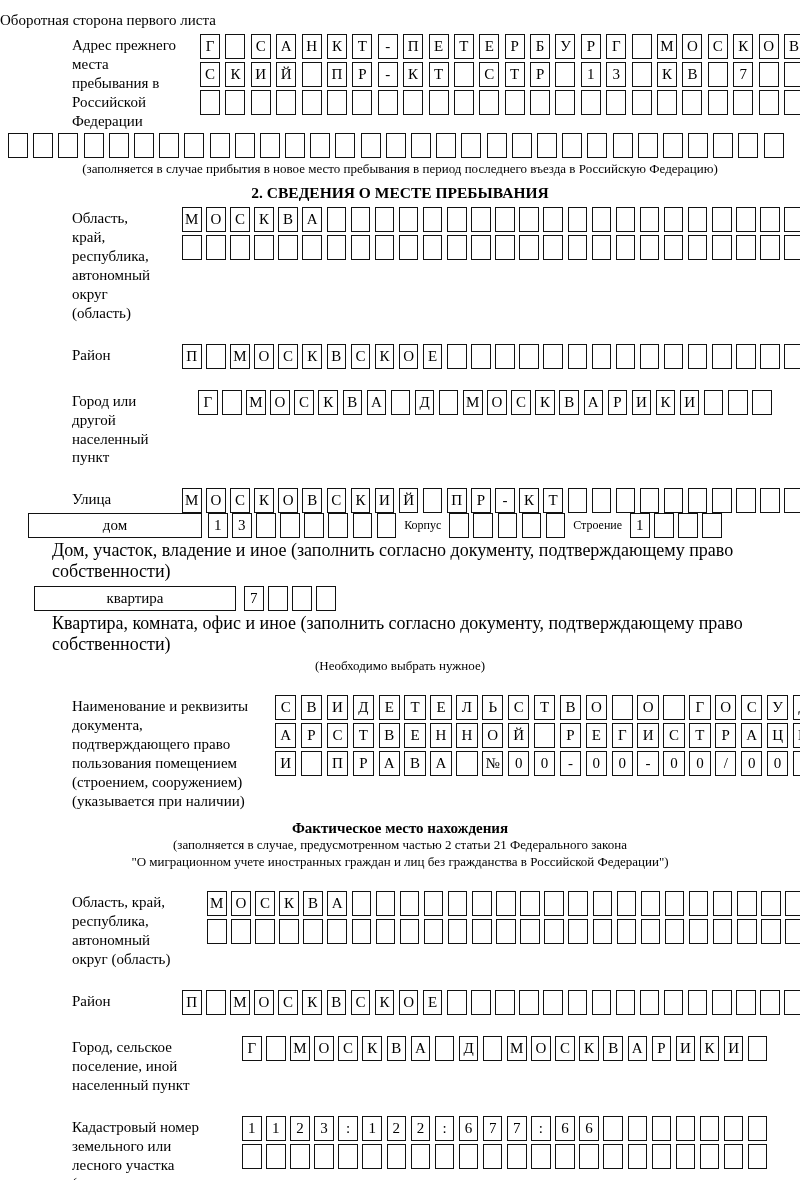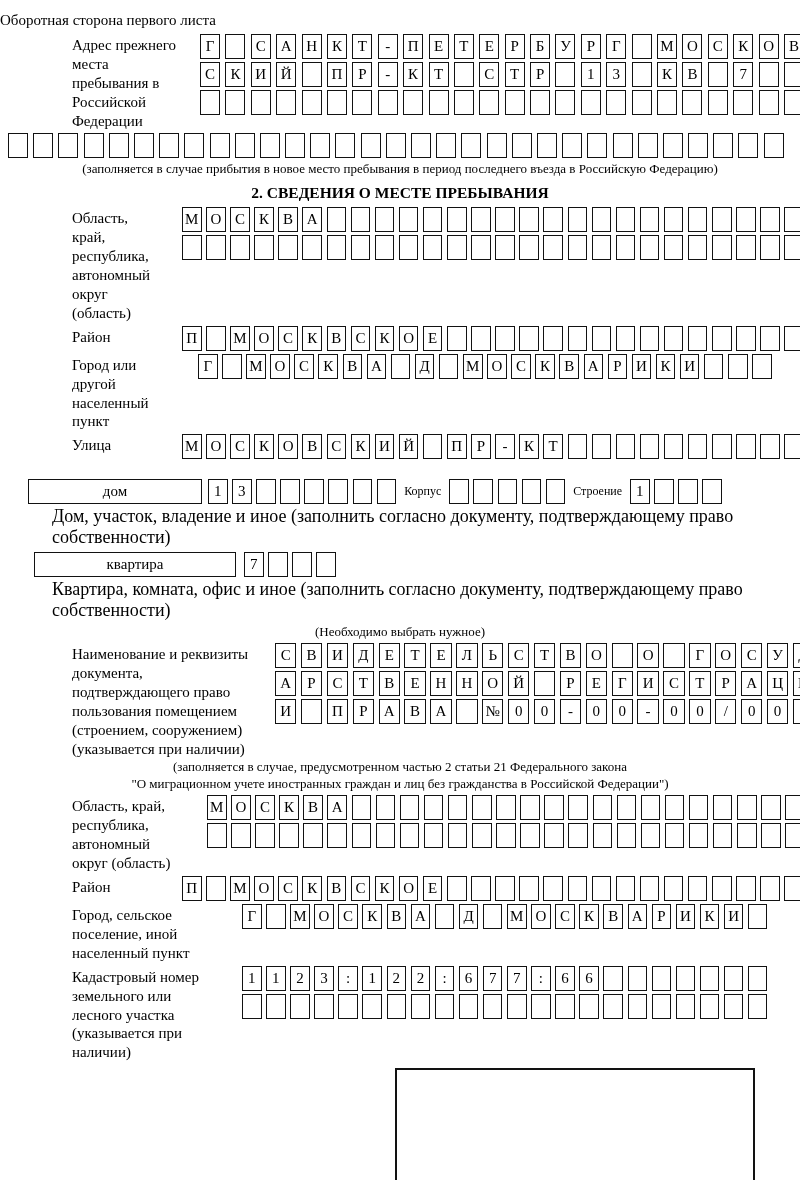--- a/index.html
+++ b/index.html
@@ -22,23 +22,23 @@
     flex:0 0 19.5px; width:19.5px; height:25px;
     border:1.6px solid #121212; background:#fff;
     font-size:15px; line-height:22px; text-align:center;
   }
   .g-top { gap:5.4px; } .g-top .cell { flex-basis:20px; }
   .g-full { padding-left:8px; gap:5.2px; margin-top:3px; } .g-full .cell { flex-basis:20px; }
   .g-doc { gap:4.6px; } .g-doc .cell { flex-basis:21.3px; }
 
   .note { font-size:13px; text-align:center; margin-top:3px; }
   .sec-title { font-weight:bold; font-size:15.5px; text-align:center; margin:7px 0 5px 0; }
-  .mt3 { margin-top:3px; } .mt5 { margin-top:5px; }
-
-  .house-row { display:flex; align-items:flex-start; padding-left:28px; margin-top:20px; }
+  .mt3 { margin-top:21px; } .mt5 { margin-top:5px; }
+
+  .house-row { display:flex; align-items:flex-start; padding-left:28px; margin-top:0; }
   .widebox {
     border:1.6px solid #121212; height:25px; text-align:center;
     font-size:15px; line-height:22px; flex-shrink:0;
   }
   .wb174 { width:174px; margin-right:6px; }
   .wb202 { width:202px; margin-right:8px; }
   .inline-lbl { font-size:12px; line-height:25px; margin:0 8px; flex-shrink:0; }
   .apt-row { display:flex; align-items:flex-start; padding-left:34px; margin-top:4px; }
   .caption-left { font-size:18px; padding-left:52px; margin-top:2px; }
 
@@ -453,20 +453,21 @@
           <div class="cell">0</div>
           <div class="cell">0</div>
           <div class="cell">/</div>
           <div class="cell">0</div>
           <div class="cell">0</div>
           <div class="cell">0</div>
         </div>
     </div>
   </div>
 
+  <div class="fact-title">Фактическое место нахождения</div>
   <div class="fact-note">(заполняется в случае, предусмотренном частью 2 статьи 21 Федерального закона</div>
   <div class="fact-note">"О миграционном учете иностранных граждан и лиц без гражданства в Российской Федерации")</div>
 
   <div class="row mt3">
     <div class="lbl lw115">Область, край, республика, автономный округ (область)</div>
     <div class="cellrows">
       <div class="cellrow">
           <div class="cell">М</div>
           <div class="cell">О</div>
           <div class="cell">С</div>

